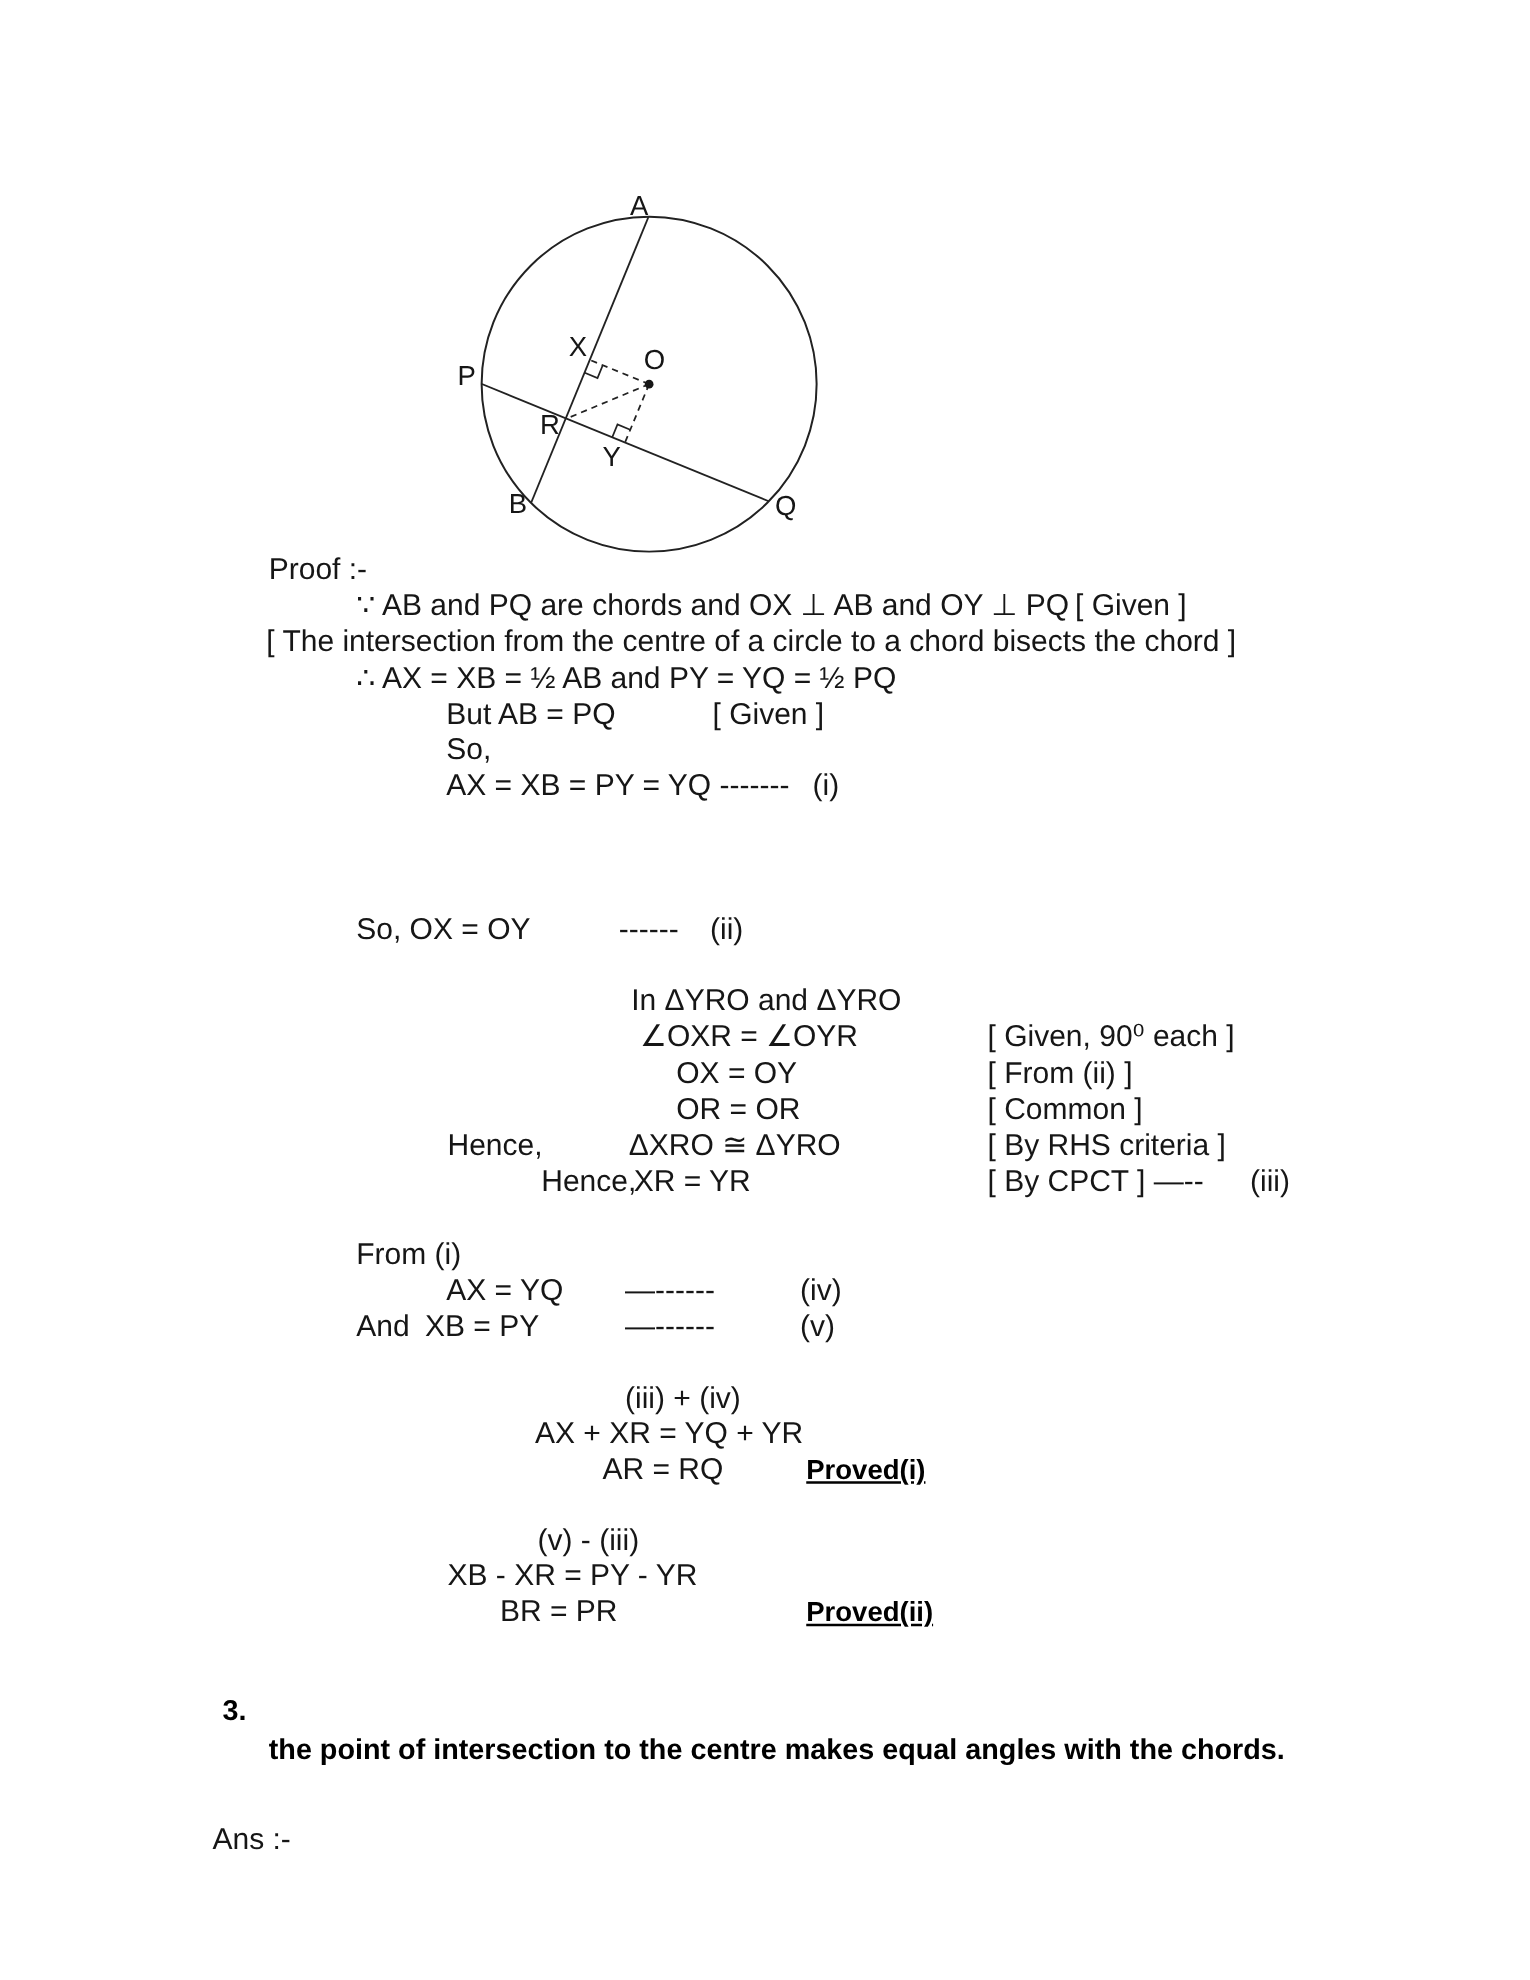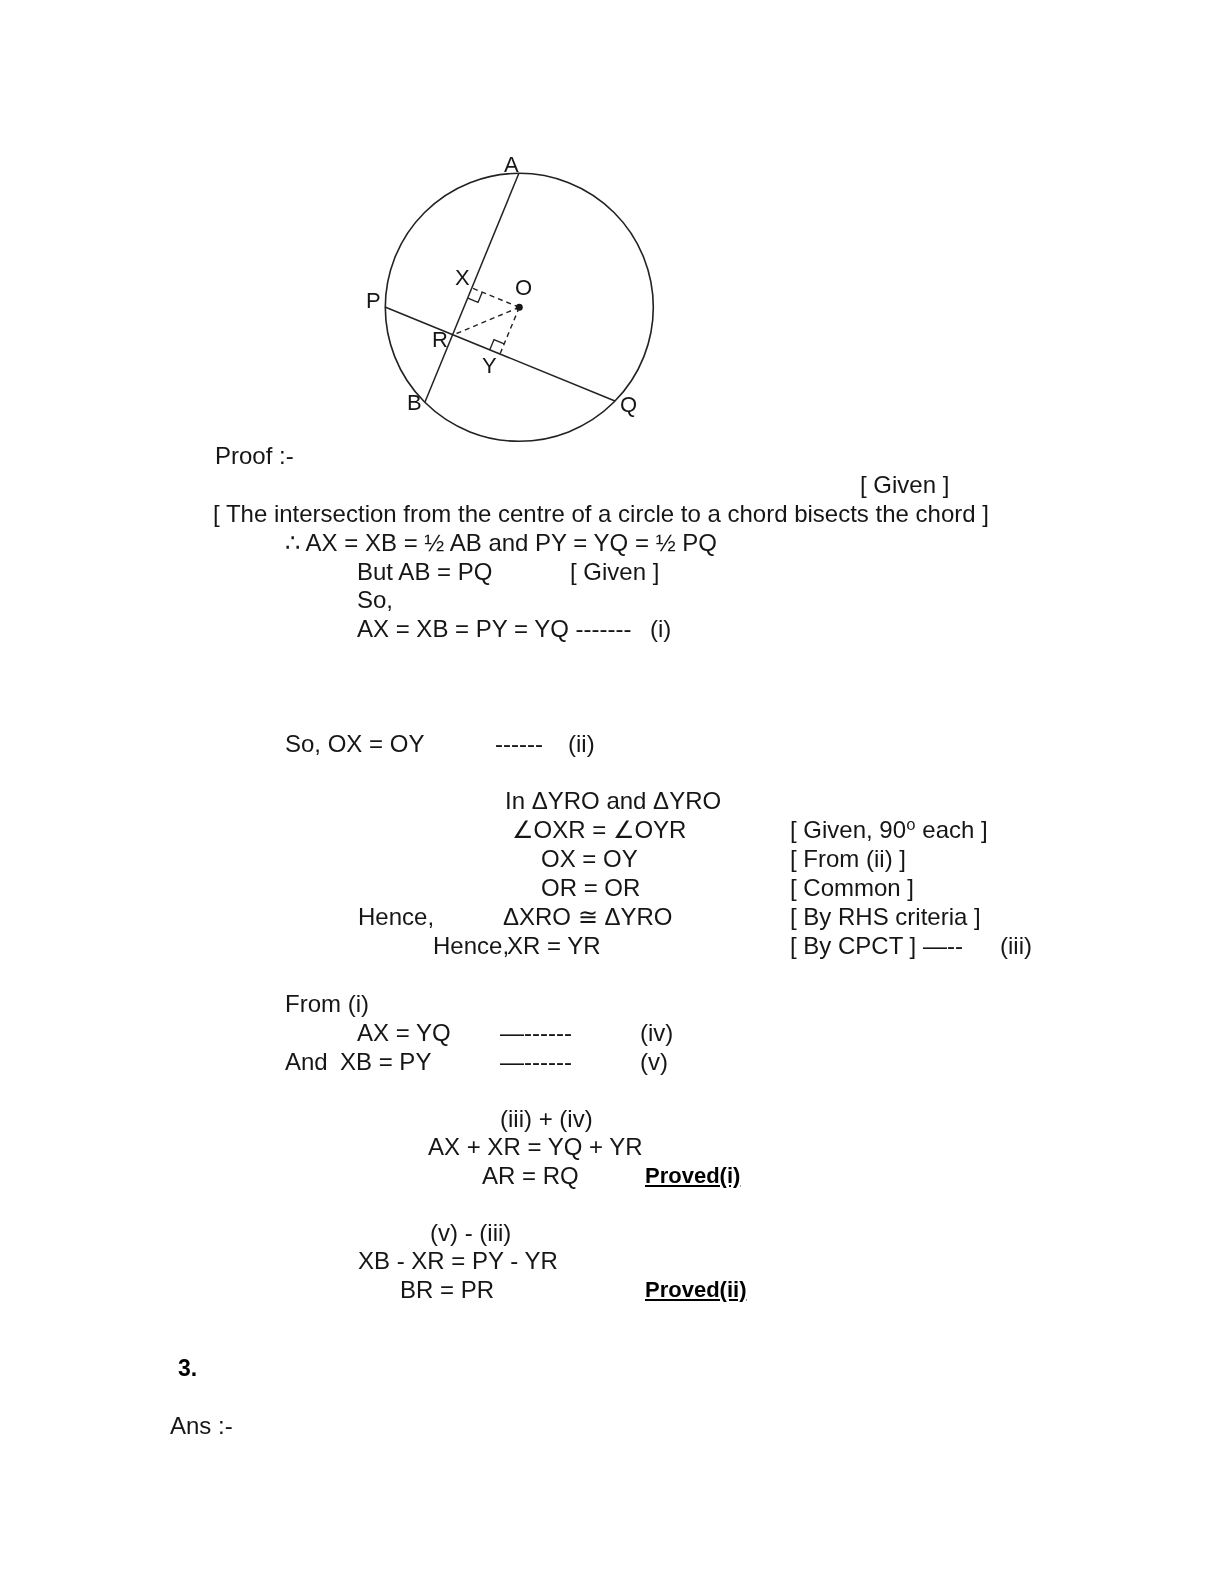--- a/index.html
+++ b/index.html
@@ -34,20 +34,21 @@
     <text x="55" y="268">B</text>
     <text x="268" y="270">Q</text>
     <text x="163" y="153">O</text>
     <text x="103" y="143">X</text>
     <text x="80" y="205">R</text>
     <text x="130" y="231">Y</text>
   </svg>
 
   <div class="t" style="left:215px;top:444px">Proof :-</div>
 
+  <div class="t" style="left:285px;top:473px">∵ AB and PQ are chords and OX ⊥ AB and OY ⊥ PQ</div>
   <div class="t" style="left:860px;top:473px">[ Given ]</div>
 
   <div class="t" style="left:213px;top:502px">[ The intersection from the centre of a circle to a chord bisects the chord ]</div>
   <div class="t" style="left:285px;top:531px">∴ AX = XB = ½ AB and PY = YQ = ½ PQ</div>
 
   <div class="t" style="left:357px;top:560px">But AB = PQ</div>
   <div class="t" style="left:570px;top:560px">[ Given ]</div>
 
   <div class="t" style="left:357px;top:588px">So,</div>
 
@@ -94,15 +95,16 @@
   <div class="t" style="left:428px;top:1135px">AX + XR = YQ + YR</div>
   <div class="t" style="left:482px;top:1164px">AR = RQ</div>
   <div class="t proved" style="left:645px;top:1164px">Proved(i)</div>
 
   <div class="t" style="left:430px;top:1221px">(v) - (iii)</div>
   <div class="t" style="left:358px;top:1249px">XB - XR = PY - YR</div>
   <div class="t" style="left:400px;top:1278px">BR = PR</div>
   <div class="t proved" style="left:645px;top:1278px">Proved(ii)</div>
 
   <div class="t b" style="left:178px;top:1356px">3.</div>
-  <div class="t" style="left:170px;top:1414px">Ans :-</div>
+  <div class="t b" style="left:215px;top:1387px">the point of intersection to the centre makes equal angles with the chords.</div>
+  <div class="t" style="left:170px;top:1460px">Ans :-</div>
 
 </div>
 
 </body></html>

